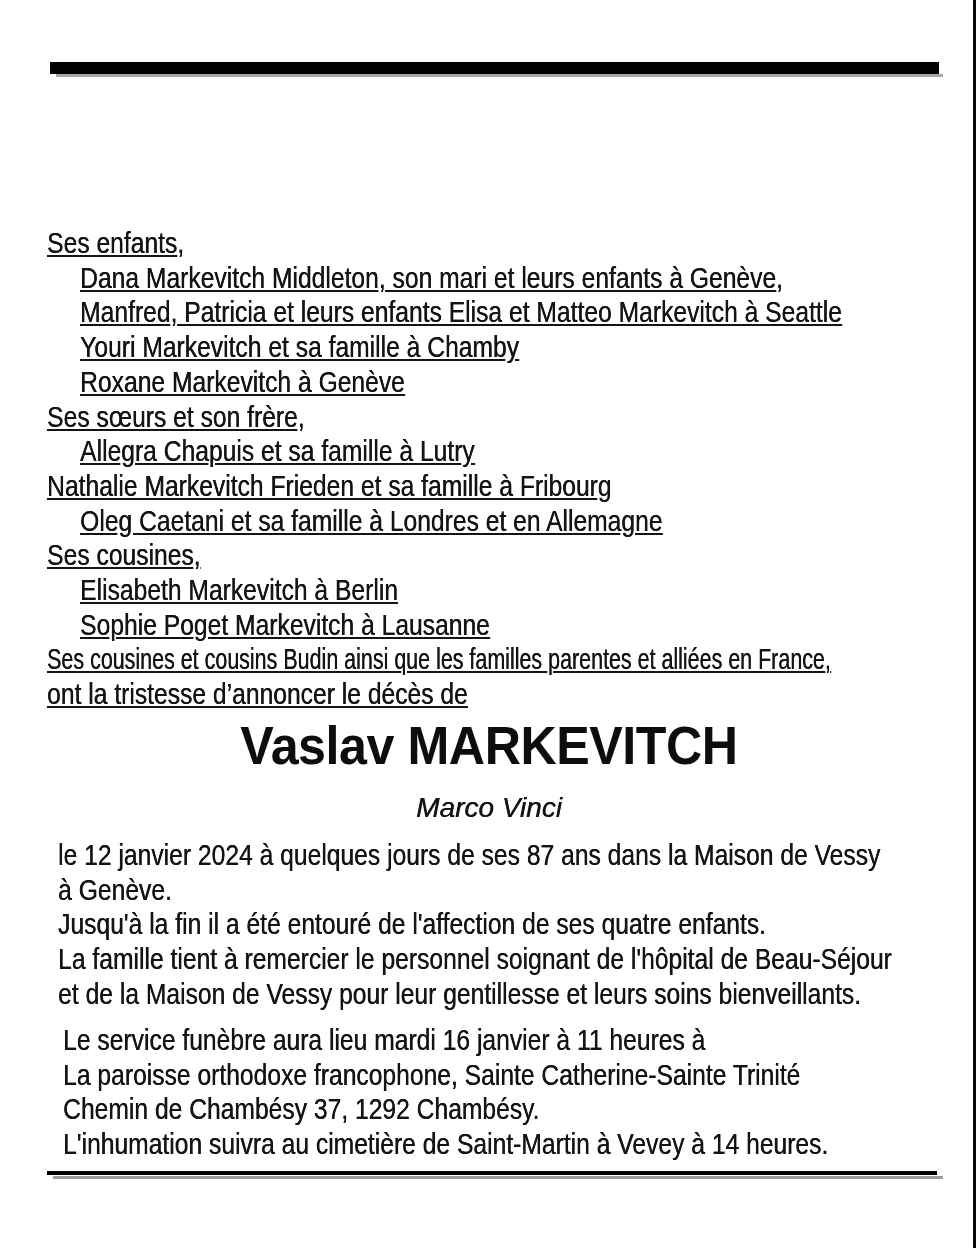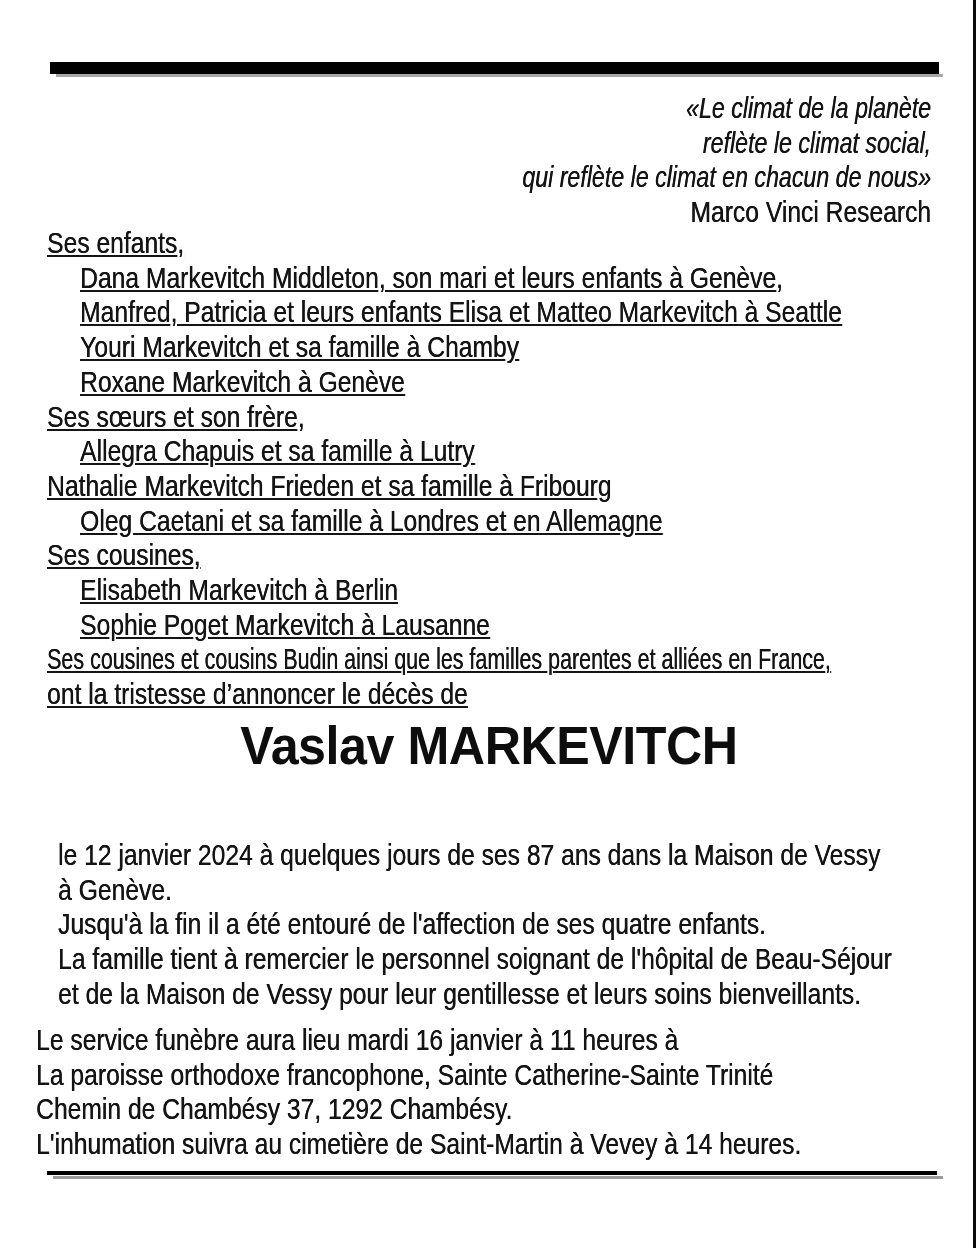--- a/index.html
+++ b/index.html
@@ -28,60 +28,55 @@
     position:absolute;left:0;top:715px;width:978px;text-align:center;
     font-size:54px;font-weight:bold;line-height:60px;letter-spacing:-0.5px;
     white-space:nowrap;transform:scaleX(0.93);transform-origin:50% 50%;color:#0d0d0d;
   }
   #alias{
     position:absolute;left:0;top:791px;width:978px;text-align:center;
     font-size:28px;font-style:italic;line-height:34px;text-shadow:0.4px 0 0 currentColor;
   }
   
   #announcement{position:absolute;left:58px;top:838px;width:900px;}
-  #service{position:absolute;left:36px;top:1023px;width:900px;}
+  #service{position:absolute;left:63px;top:1023px;width:900px;}
   
   #bottom-rule{position:absolute;left:47px;top:1171px;width:890px;height:3.5px;background:#000;}
   #bottom-rule-shadow{position:absolute;left:53px;top:1175.5px;width:890px;height:3px;background:#9a9a9a;}
   
   #edge-line{position:absolute;left:973px;top:0;width:2.5px;height:1248px;background:#0a0a0a;}
 </style>
 </head>
 <body>
 
 <div id="page">
 
   <div id="top-rule"></div>
   <div id="top-rule-shadow"></div>
 
-  <div id="quote">
-    <div class="ln">«Le climat de la planète</div>
-    <div class="ln">reflète le climat social,</div>
-    <div class="ln">qui reflète le climat en chacun de nous»</div>
-    <div class="ln attr">Marco Vinci Research</div>
-  </div>
 
   <div id="family">
     <div class="ln">Ses enfants,</div>
     <div class="ln ind">Dana Markevitch Middleton, son mari et leurs enfants à Genève,</div>
     <div class="ln ind">Manfred, Patricia et leurs enfants Elisa et Matteo Markevitch à Seattle</div>
     <div class="ln ind">Youri Markevitch et sa famille à Chamby</div>
     <div class="ln ind">Roxane Markevitch à Genève</div>
     <div class="ln">Ses sœurs et son frère,</div>
     <div class="ln ind">Allegra Chapuis et sa famille à Lutry</div>
     <div class="ln">Nathalie Markevitch Frieden et sa famille à Fribourg</div>
     <div class="ln ind">Oleg Caetani et sa famille à Londres et en Allemagne</div>
     <div class="ln">Ses cousines,</div>
     <div class="ln ind">Elisabeth Markevitch à Berlin</div>
     <div class="ln ind">Sophie Poget Markevitch à Lausanne</div>
     <div class="ln sq">Ses cousines et cousins Budin ainsi que les familles parentes et alliées en France,</div>
     <div class="ln">ont la tristesse d’annoncer le décès de</div>
   </div>
 
   <div id="name">Vaslav MARKEVITCH</div>
+  <div id="alias">Marco Vinci</div>
 
   <div id="announcement">
     <div class="ln">le 12 janvier 2024 à quelques jours de ses 87 ans dans la Maison de Vessy</div>
     <div class="ln">à Genève.</div>
     <div class="ln">Jusqu'à la fin il a été entouré de l'affection de ses quatre enfants.</div>
     <div class="ln">La famille tient à remercier le personnel soignant de l'hôpital de Beau-Séjour</div>
     <div class="ln">et de la Maison de Vessy pour leur gentillesse et leurs soins bienveillants.</div>
   </div>
 
   <div id="service">

